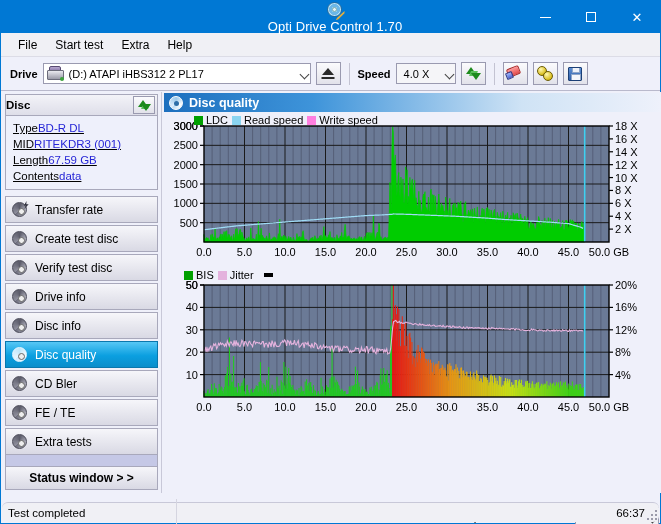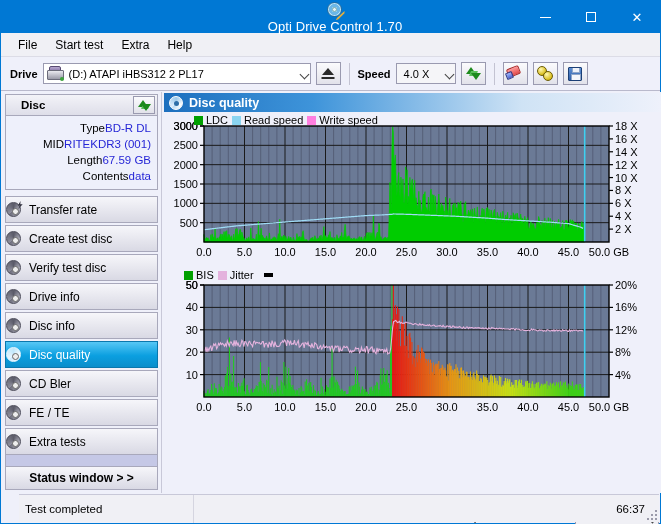--- a/index.html
+++ b/index.html
@@ -94,44 +94,44 @@
        border:1px solid #8fa6c8; border-bottom:none; }
 
   
   .content { position:absolute; top:91px; left:1px; right:1px; bottom:30px; display:flex; }
   .leftpane { width:159px; background:#eff0fa; position:relative; flex:none; }
   .rightpane { flex:1; background:#eff0fa; position:relative;
                border-left:1px solid #c8c8d8; }
 
   
   .disc-hdr { height:22px; margin:2px 3px 0 3px; background:linear-gradient(#f3f3f8,#dedee9);
-     border:1px solid #a8a8bb; display:flex; align-items:center; padding-left:15px;
+     border:1px solid #a8a8bb; display:flex; align-items:center; padding-left:0;
      font-weight:bold; font-size:11.5px; position:relative; }
   .disc-hdr .tbtn { position:absolute; right:2px; top:1px; width:22px; height:18px; }
   .disc-body { margin:0 3px; border:1px solid #a8a8bb; border-top:none; background:#eef0fb;
      padding:4px 6px 5px 7px; }
-  .drow { display:flex; justify-content:flex-end; align-items:center;
-          font-size:11.5px; line-height:16px; }
+  .drow { display:flex; justify-content:flex-start; align-items:center;
+          font-size:11.5px; line-height:16px;text-decoration:underline; }
   .drow .k { color:#000; }
   .drow .v { color:#2626d6; }
   .labelrow { display:flex; align-items:center; margin-top:3px; gap:4px; }
   .labelrow .k { width:40px; font-size:11.5px; }
   .lbl-input { flex:1; height:18px; border:1px solid #9a9ab0; background:#fff; }
   .cd-btn { width:23px; height:21px; border:1px solid #9a9ab0;
             background:linear-gradient(#fbfbfd,#e2e2ea); display:flex;
             align-items:center; justify-content:center; }
   .cd-ico { width:15px; height:15px; border-radius:50%;
      background:radial-gradient(circle at 50% 50%, #fffde2 0 18%, #efe47a 20% 42%, #d9c93d 44% 72%, #f4eea4 74% 86%, #b9a821 88% 100%);
      border:1px solid #8a7c12; }
 
   
   .navlist { margin:6px 3px 0 3px; }
   .navbtn { height:27px; margin-bottom:2px; border:1px solid #a8a8bb;
       background:linear-gradient(#f6f6fa,#d9d9e4); display:flex; align-items:center;
-      padding-left:0; font-size:12px; gap:8px; }
+      padding-left:6px; font-size:12px; gap:8px; }
   .navbtn.active { background:linear-gradient(#56c7f5,#0b9fe0 55%,#0a8ecb);
       border-color:#0a77ad; color:#fff; }
   .nav-ico { width:15px; height:15px; border-radius:50%; flex:none;
       background:conic-gradient(from 220deg,#8f8f9d,#5a5a68 40%,#b9b9c6 70%,#6c6c7b);
       border:1px solid #4a4a58; position:relative; }
   .navbtn.active .nav-ico { background:conic-gradient(from 220deg,#e8f6ff,#bfe6fa 40%,#fff 70%,#cfeaff);
       border-color:#e8f6ff; }
   .nav-ico:after { content:""; position:absolute; left:4.5px; top:4.5px; width:5px;height:5px;
       border-radius:50%; background:#eee; border:1px solid #666; }
   .nav-ico .spark { position:absolute; right:-3px; top:-2px; width:6px; height:8px;
@@ -162,22 +162,22 @@
 
   .stats { position:absolute; left:2px; right:2px; top:418px; height:74px;
            font-size:11.5px; }
   .stats .hdr, .stats .cell { position:absolute; white-space:nowrap; }
   .stats .blue { color:#2626d6; }
   .chk { width:13px; height:13px; border:1px solid #333; background:#fff;
          display:inline-flex; align-items:center; justify-content:center;
          font-size:11px; line-height:1; }
 
   
-  .botbar { position:absolute; left:18px; right:1px; bottom:1px; height:28px;
-      background:#f0f0f5; border-top:1px solid #c8c8d8; display:flex; align-items:center; }
+  .botbar { position:absolute; left:1px; right:1px; bottom:1px; height:20px;
+      background:#f0f0f5; border-top:1px solid #c8c8d8; display:flex; align-items:center;border-radius:6px; }
   .bb-cell { height:28px; display:flex; align-items:center; padding:0 6px;
              border-right:1px solid #d5d5e0; font-size:11.5px; }
   .pbar { width:350px; height:15px; border:1px solid #9a9ab0; background:#fff;
           position:relative; margin:0 4px; }
   .pbar .fill { position:absolute; left:0; top:0; bottom:0; width:100%;
                 background:#17a117; }
   .grip { position:absolute; right:2px; bottom:2px; width:12px; height:12px; }
   .grip i { position:absolute; width:2px; height:2px; background:#9a9aaa; }
 </style>
 </head>

